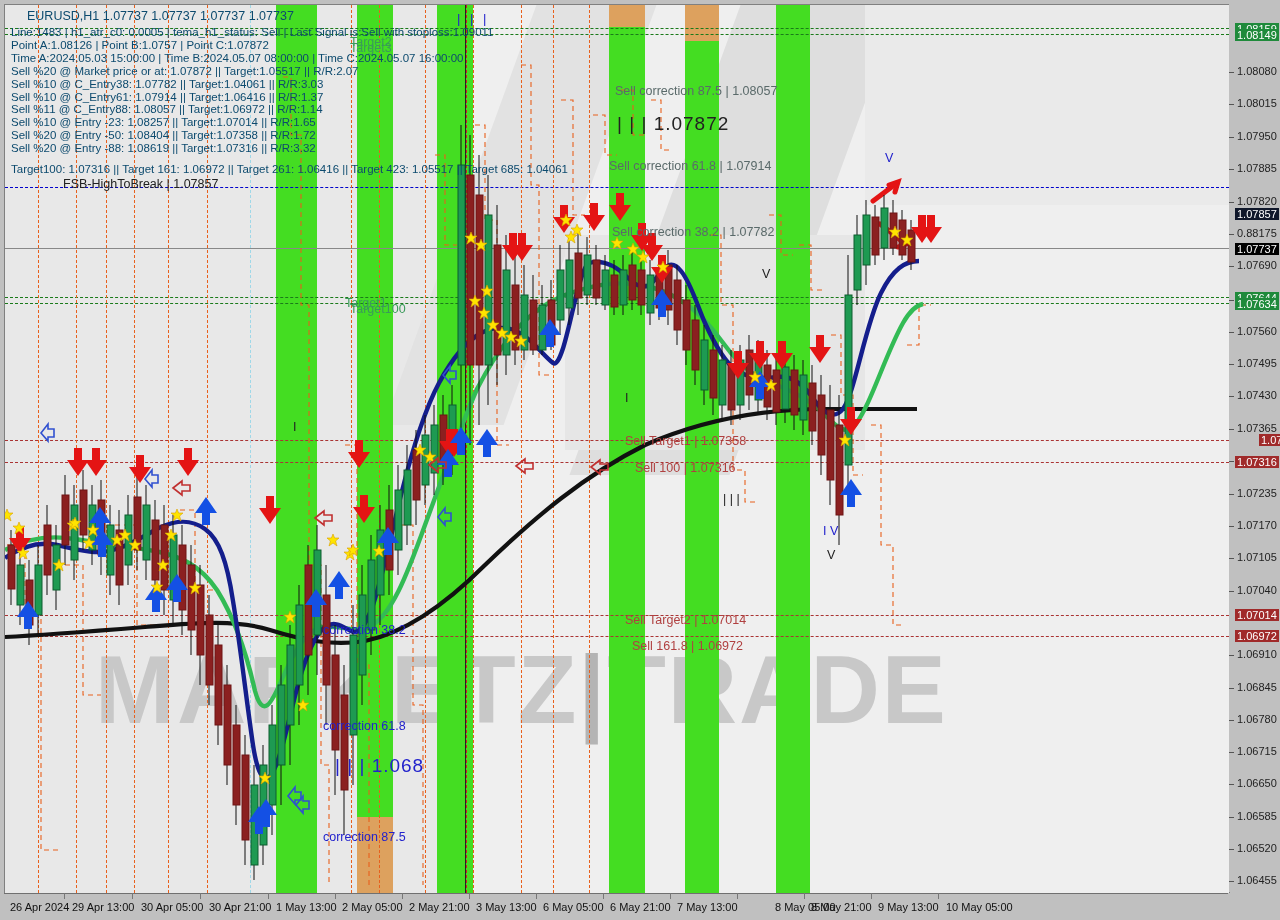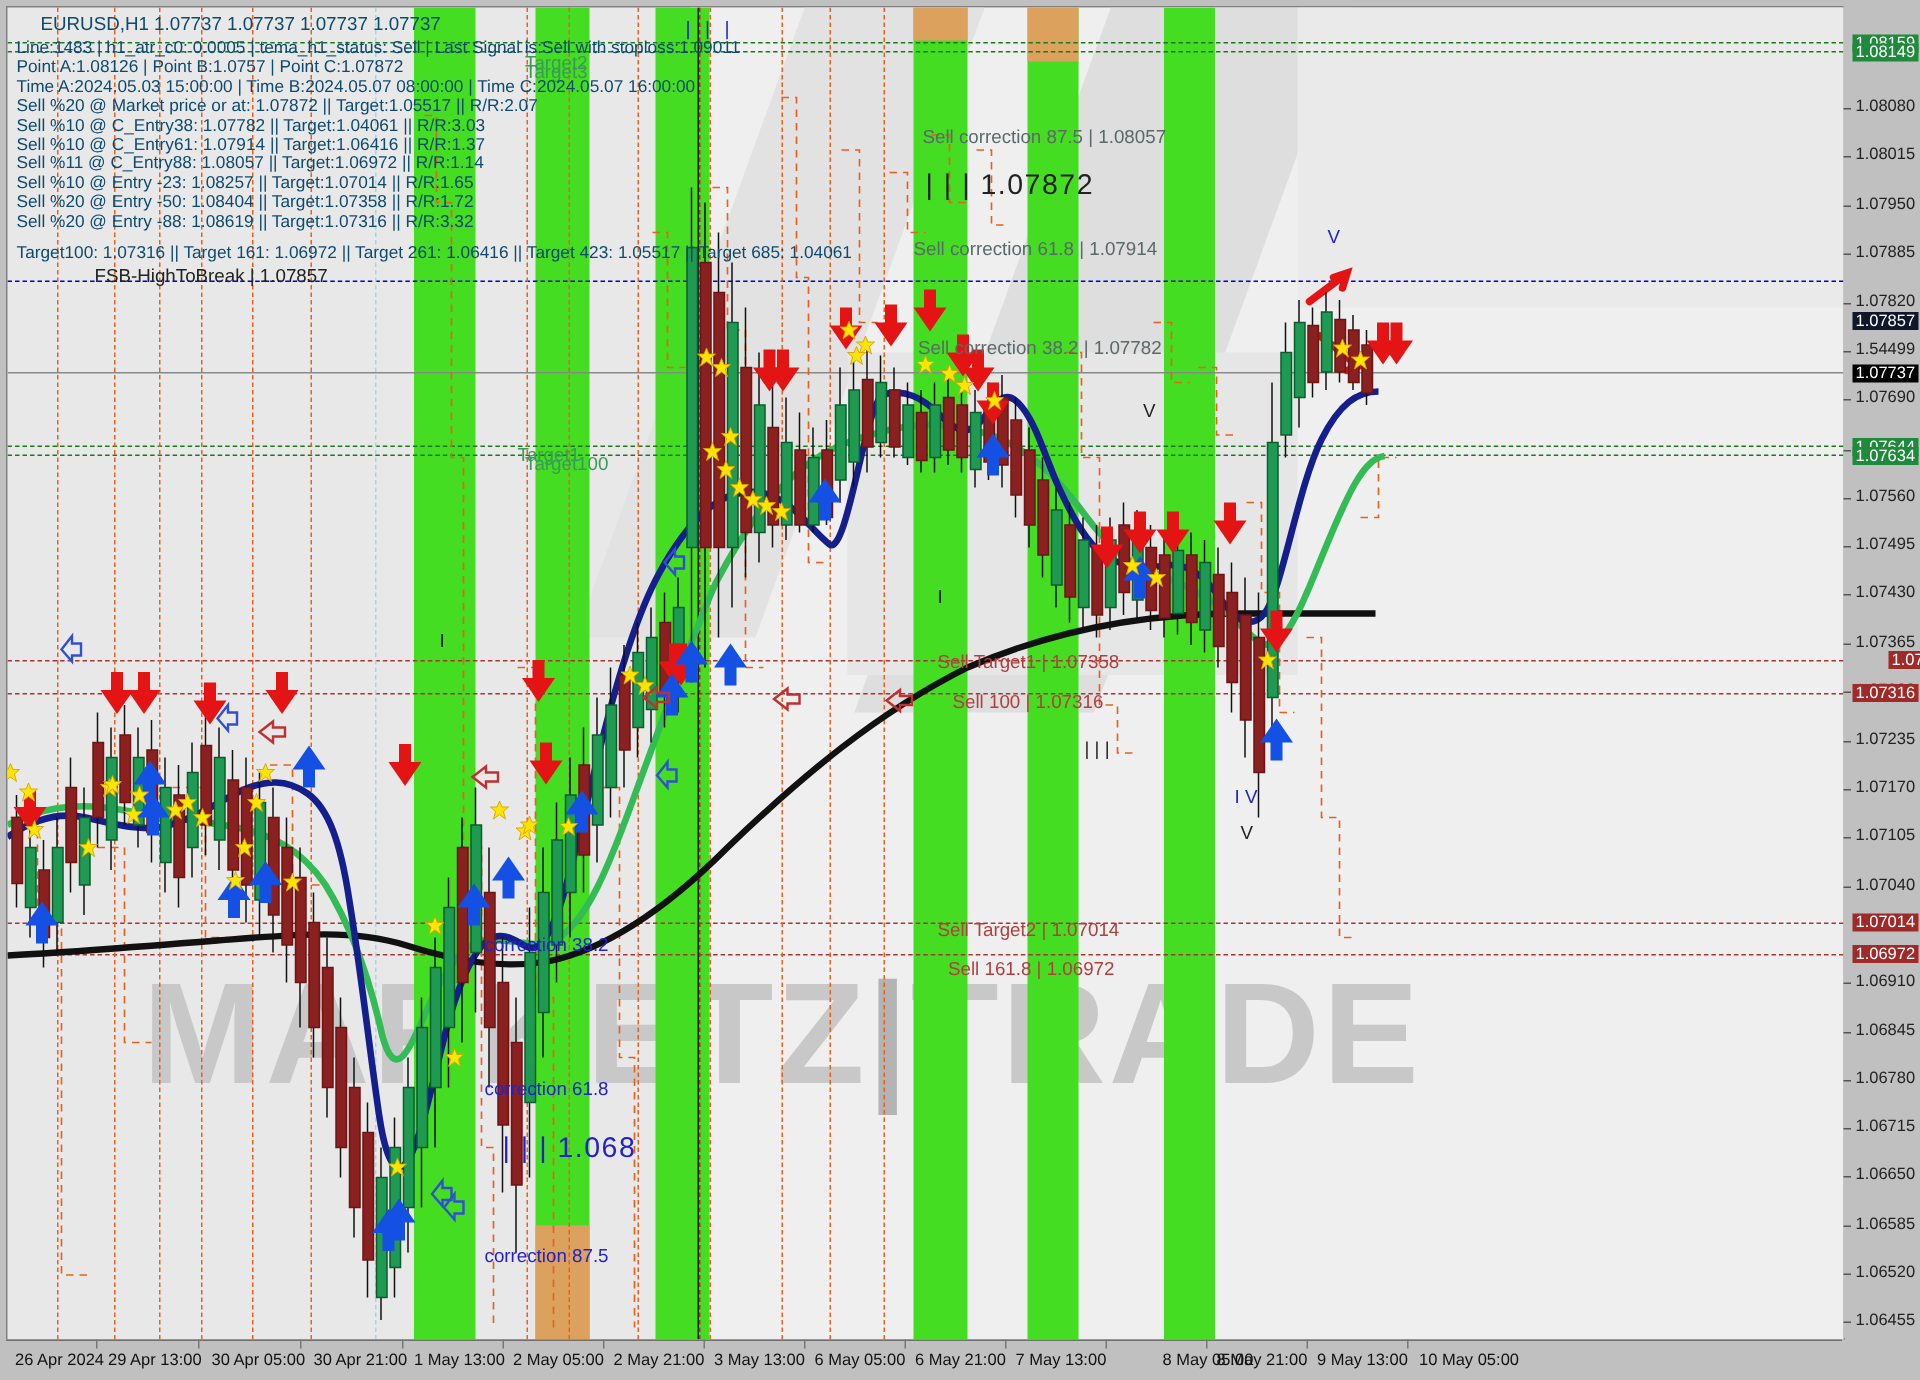--- a/index.html
+++ b/index.html
@@ -569,21 +569,21 @@
       <div class="pr" style="top: 61px;">1.08080</div>
       <div class="tick" style="top: 100px;"></div>
       <div class="pr" style="top: 93px;">1.08015</div>
       <div class="tick" style="top: 133px;"></div>
       <div class="pr" style="top: 126px;">1.07950</div>
       <div class="tick" style="top: 165px;"></div>
       <div class="pr" style="top: 158px;">1.07885</div>
       <div class="tick" style="top: 198px;"></div>
       <div class="pr" style="top: 191px;">1.07820</div>
       <div class="tick" style="top: 230px;"></div>
-      <div class="pr" style="top: 223px;">1.54499</div>
+      <div class="pr" style="top: 223px;">0.88175</div>
       <div class="tick" style="top: 262px;"></div>
       <div class="pr" style="top: 255px;">1.07690</div>
       <div class="tick" style="top: 296px;"></div>
       <div class="pr" style="top: 289px;">1.07625</div>
       <div class="tick" style="top: 328px;"></div>
       <div class="pr" style="top: 321px;">1.07560</div>
       <div class="tick" style="top: 360px;"></div>
       <div class="pr" style="top: 353px;">1.07495</div>
       <div class="tick" style="top: 392px;"></div>
       <div class="pr" style="top: 385px;">1.07430</div>

